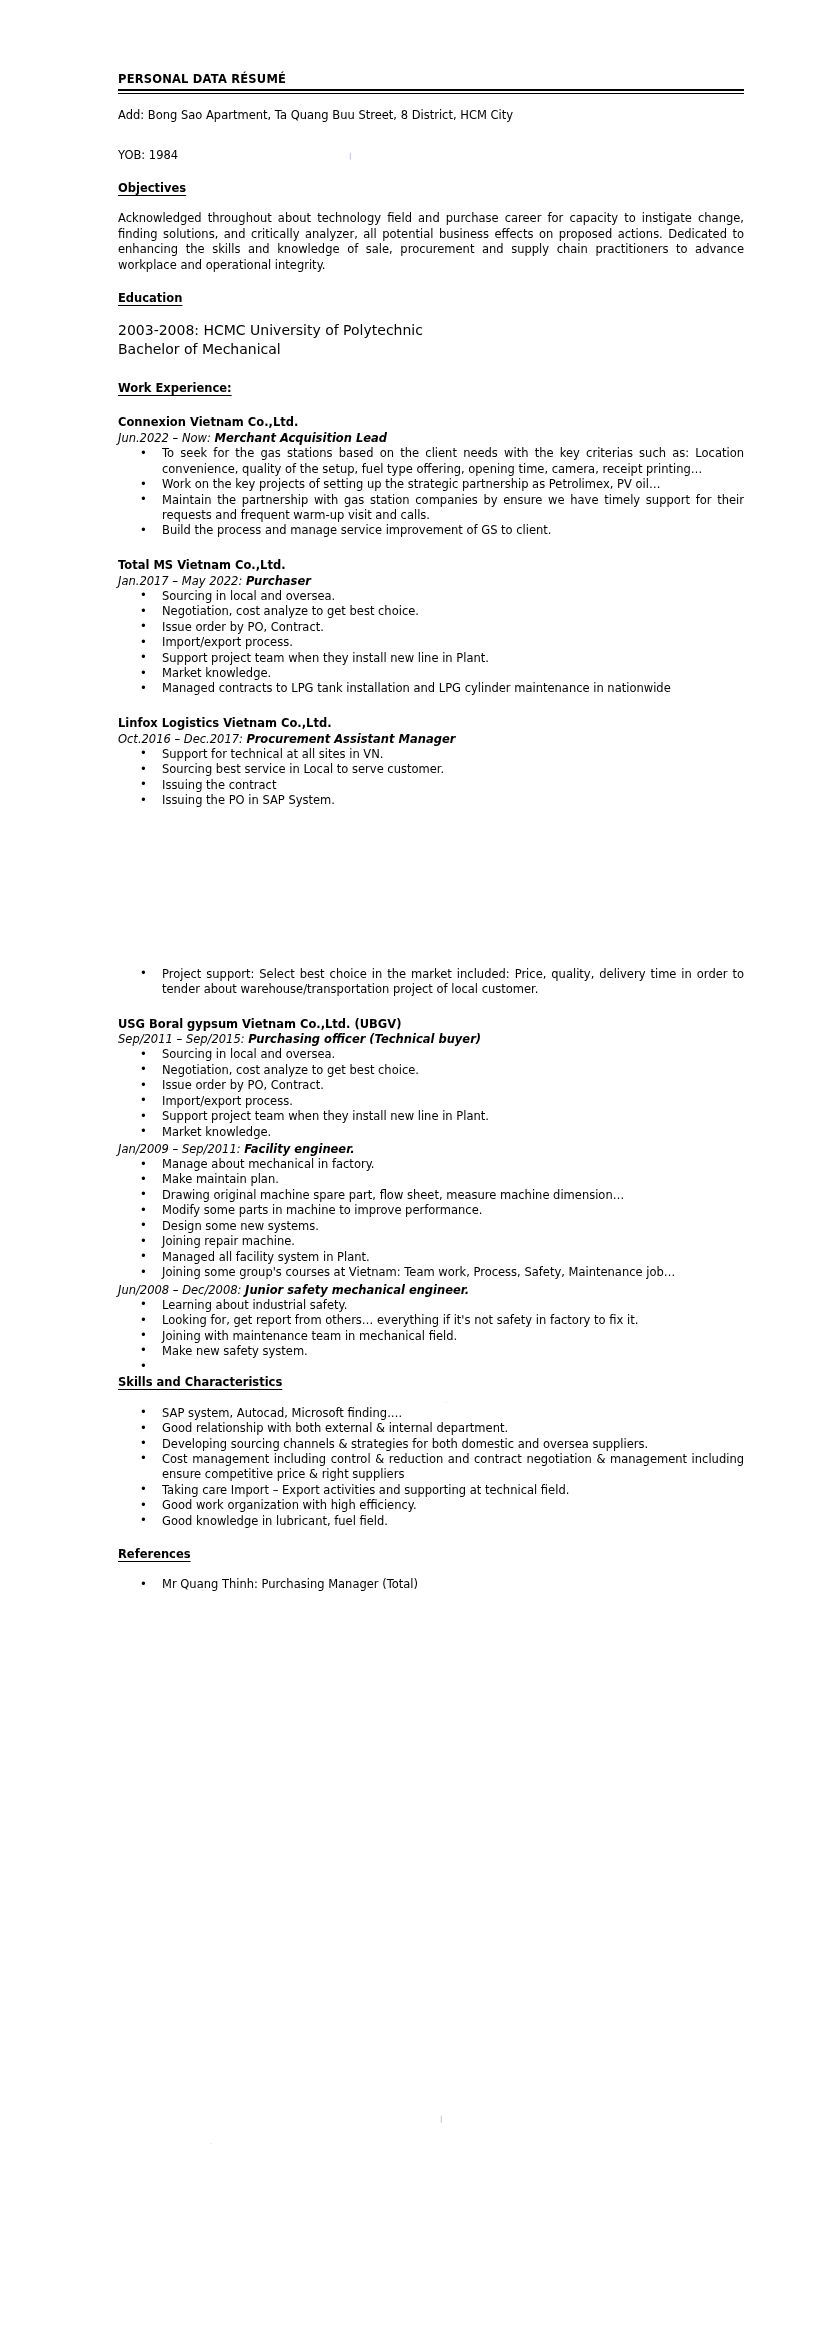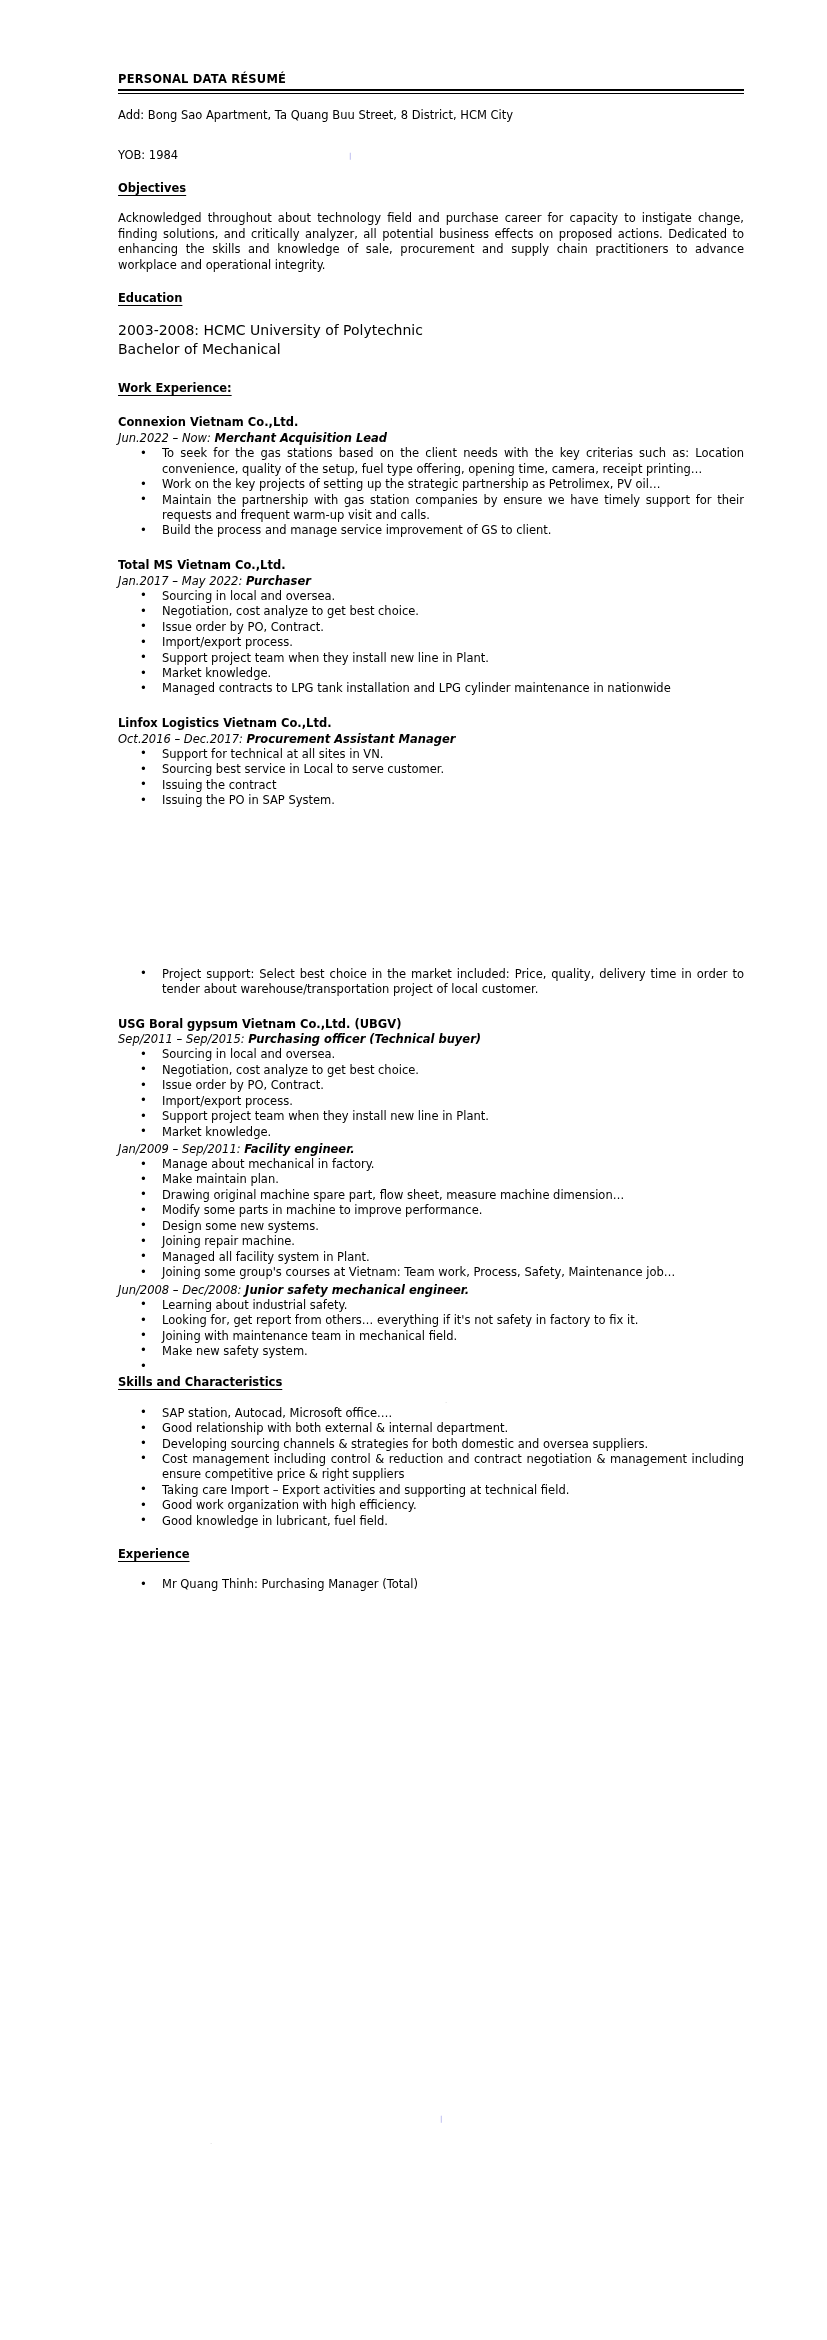--- a/index.html
+++ b/index.html
@@ -245,30 +245,30 @@
         <li class="nojust">Joining with maintenance team in mechanical field.</li>
         <li class="nojust">Make new safety system.</li>
         <li class="empty nojust"></li>
       </ul>
     </div>
 
     <div class="section-head-wrap" style="display:block; margin-top:-3px;">
       <span class="section-head" style="margin-top:0;">Skills and Characteristics</span>
     </div>
     <ul class="bl gap-top">
-      <li class="nojust">SAP station, Autocad, Microsoft office.…</li>
+      <li class="nojust">SAP system, Autocad, Microsoft finding.…</li>
       <li class="nojust">Good relationship with both external &amp; internal department.</li>
       <li>Developing sourcing channels &amp; strategies for both domestic and oversea suppliers.</li>
       <li>Cost management including control &amp; reduction and contract negotiation &amp; management including ensure competitive price &amp; right suppliers</li>
       <li>Taking care Import – Export activities and supporting at technical field.</li>
       <li class="nojust">Good work organization with high efficiency.</li>
       <li class="nojust">Good knowledge in lubricant, fuel field.</li>
     </ul>
 
     <div class="section-head-wrap" style="display:block;">
-      <span class="section-head">Experience</span>
+      <span class="section-head">References</span>
     </div>
     <ul class="bl gap-top">
       <li class="nojust">Mr Quang Thinh: Purchasing Manager (Total)</li>
     </ul>
 
   </div>
 </div>
 
 </body></html>

